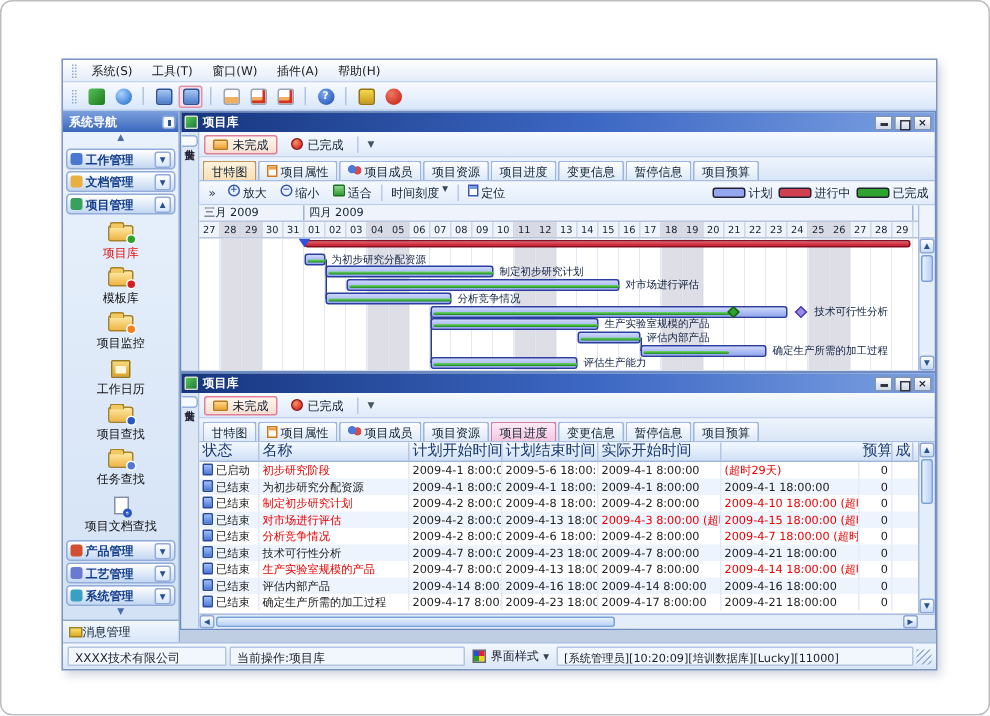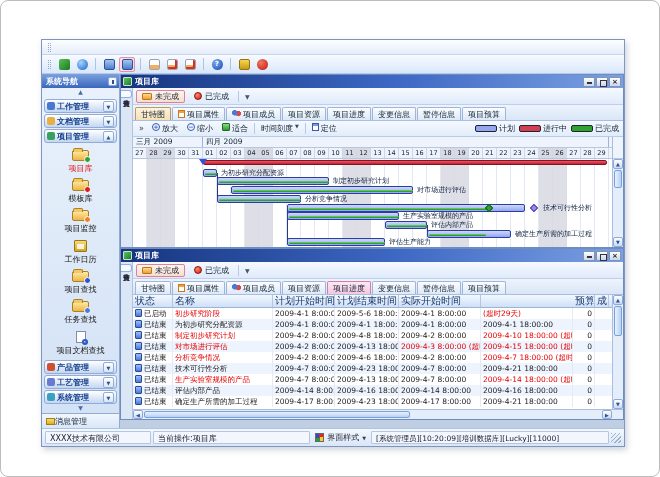--- a/index.html
+++ b/index.html
@@ -159,20 +159,27 @@
   .rgrip { width:10px; height:10px; background:repeating-linear-gradient(135deg,#9ab0d0 0 1px,transparent 1px 3px); }
 </style>
 </head>
 <body>
 
 <div id="page">
  <div id="app">
 
   <div class="menubar">
     <span class="grip"></span>
+    <span id="menu-items" style="display:flex;gap:1px;">
+          <span class="menu-item">系统(S)</span>
+          <span class="menu-item">工具(T)</span>
+          <span class="menu-item">窗口(W)</span>
+          <span class="menu-item">插件(A)</span>
+          <span class="menu-item">帮助(H)</span>
+        </span>
   </div>
 
   <div class="toolbar">
     <span class="grip"></span>
     <span id="tb-items" style="display:flex;align-items:center;gap:2px;">
           <span class="tb-btn">
             <span class="tbi g-sync"></span>
           </span>
           <span class="tb-btn">
             <span class="tbi g-globe"></span>

